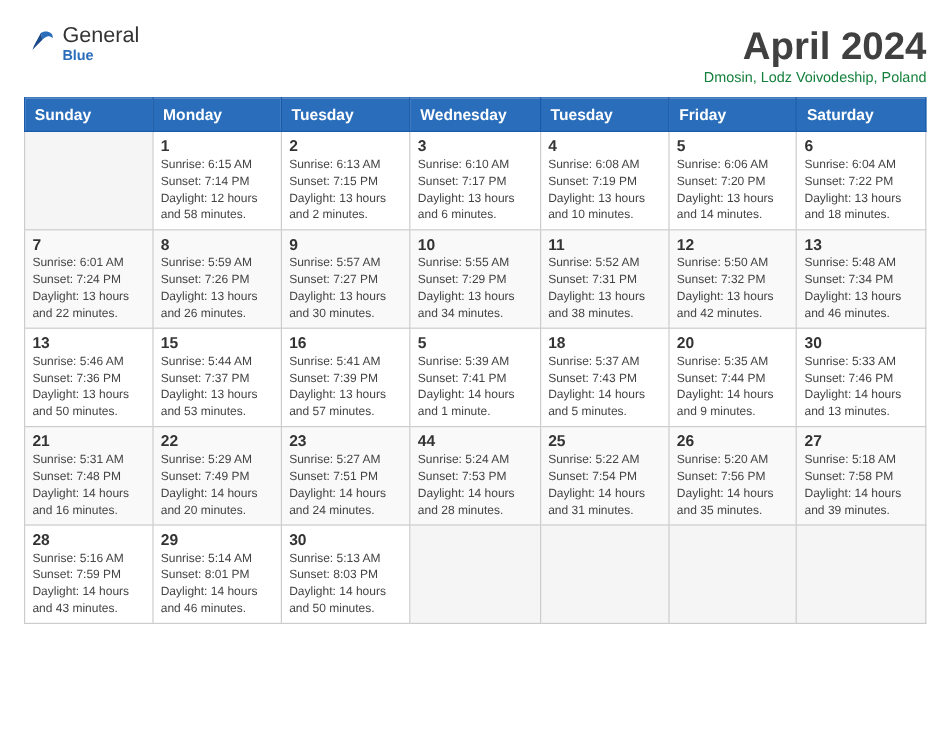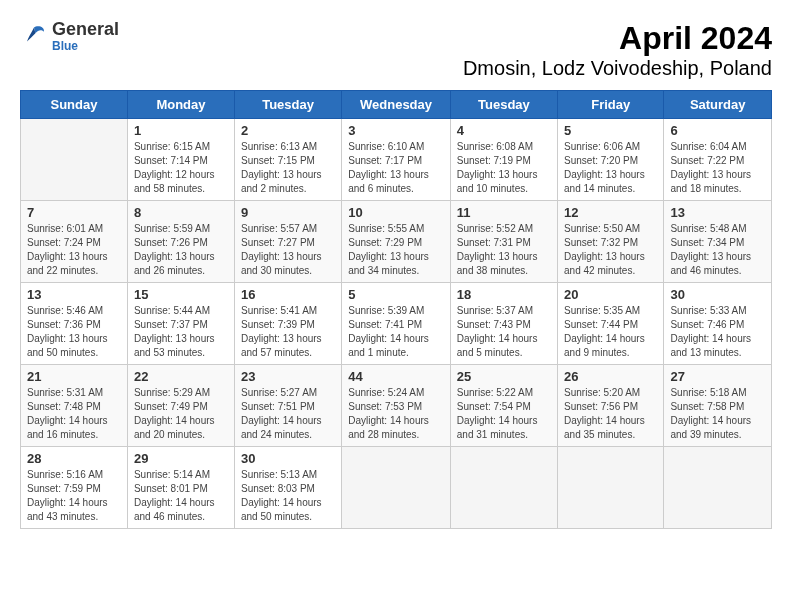--- a/index.html
+++ b/index.html
@@ -21,53 +21,53 @@
       align-items: center;
       gap: 4px;
     }
     .logo-text {
       display: flex;
       flex-direction: column;
       line-height: 1.1;
     }
     .logo-general {
       font-size: 18px;
-      font-weight: bold;
+      font-weight: normal;
       color: #333;
     }
     .logo-blue {
       font-size: 12px;
       font-weight: bold;
       color: #2a6ebb;
     }
     .logo-bird {
       width: 28px;
       height: 28px;
     }
     .title-section {
       text-align: right;
     }
     .month-year {
       font-size: 32px;
       font-weight: bold;
-      color: #000000;
+      color: #404040;
     }
     .location {
-      font-size: 20px;
-      color: #000000;
+      font-size: 12px;
+      color: #15803d;
     }
     .calendar {
       width: 100%;
       border-collapse: collapse;
     }
     .calendar th {
       background-color: #2a6ebb;
       color: white;
       padding: 6px 8px;
-      text-align: center;
+      text-align: left;
       font-size: 13px;
       border: 1px solid #1a5aaa;
     }
     .calendar td {
       border: 1px solid #ccc;
       vertical-align: top;
       padding: 4px 6px;
       width: 110px;
       min-height: 80px;
     }

